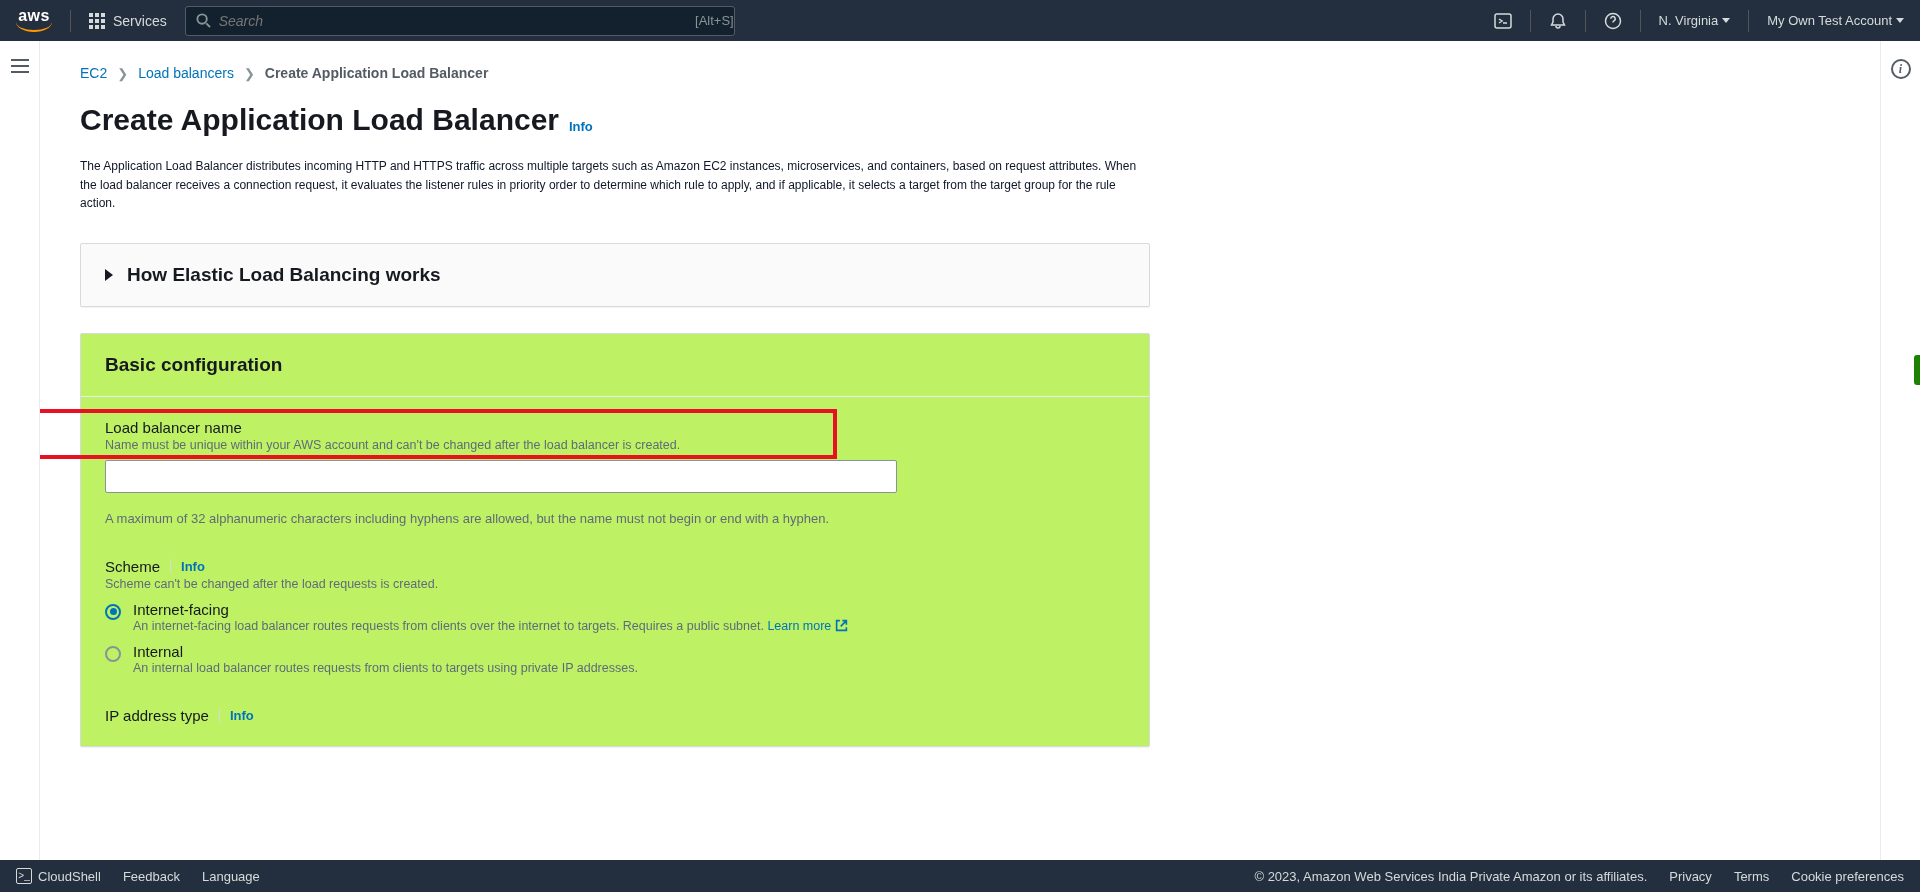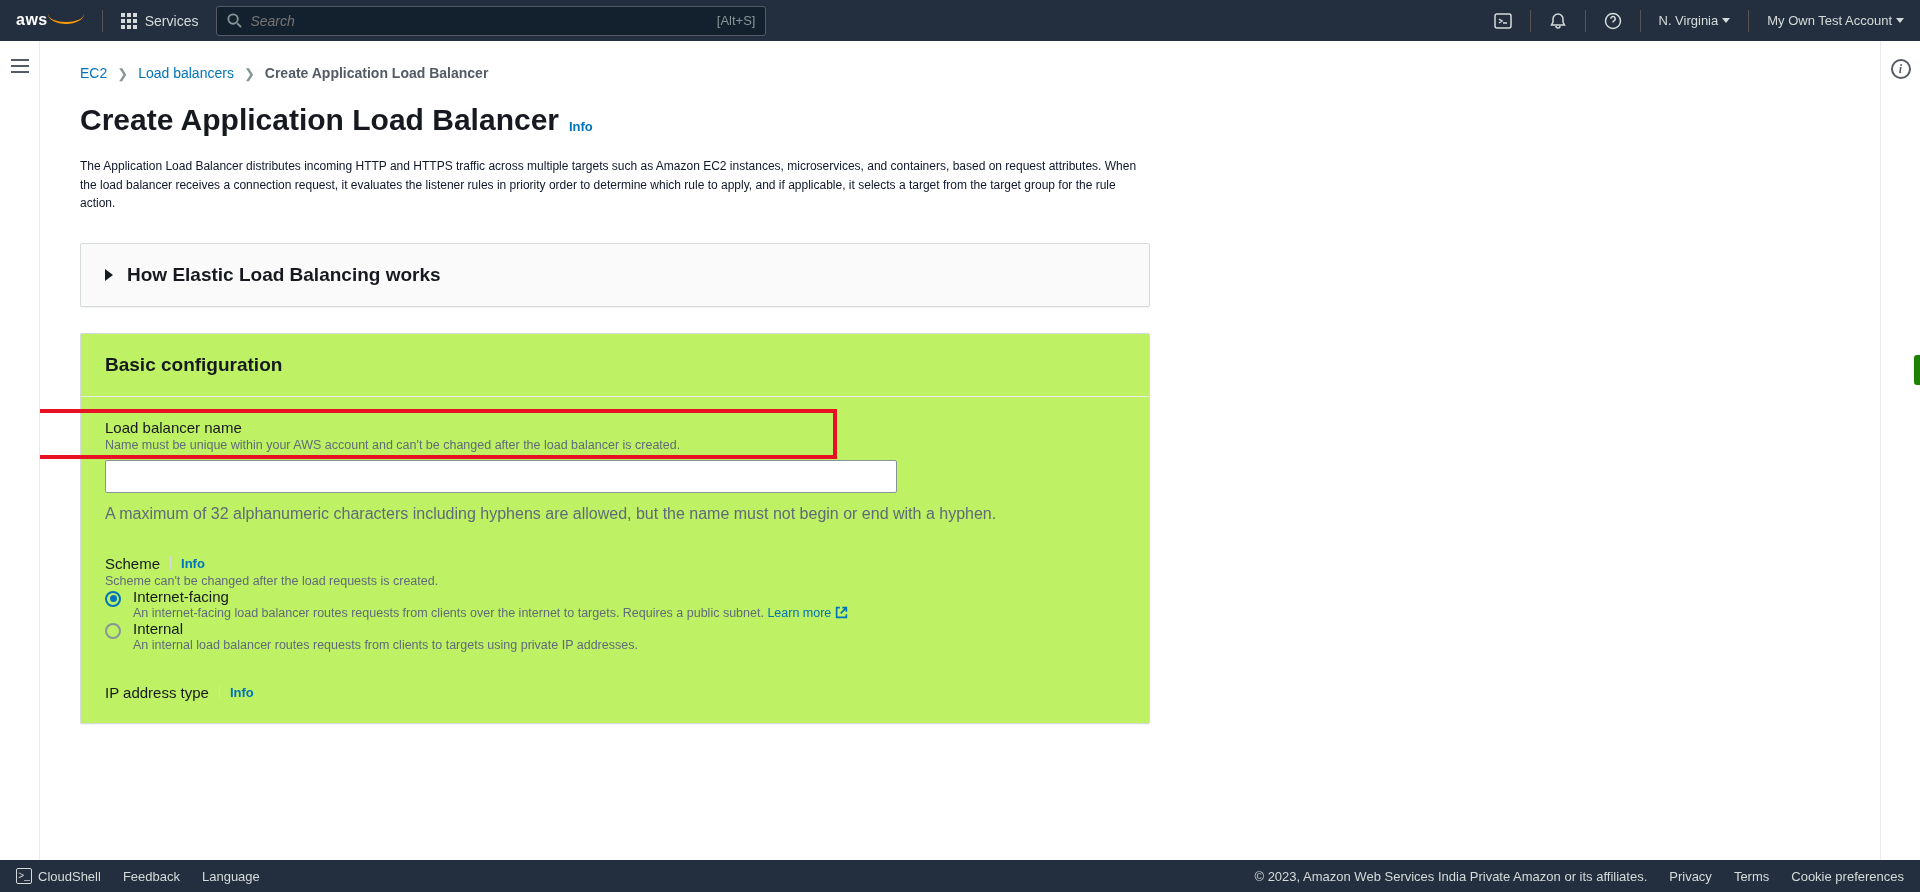--- a/index.html
+++ b/index.html
@@ -1,26 +1,26 @@
 <!DOCTYPE html>
 <html><head>
 <meta charset="utf-8">
 <style>
   * { margin:0; padding:0; box-sizing:border-box; }
   html,body { height:100%; font-family:"Amazon Ember","Helvetica Neue",Arial,sans-serif; font-size:14px; color:#16191f; background:#fff; }
   
   .topnav { height:41px; background:#232f3e; display:flex; align-items:center; color:#fff; padding:0 16px; gap:18px; }
-  .aws-logo { font-weight:700; font-size:16px; letter-spacing:.5px; color:#fff; display:flex; flex-direction:row; align-items:center; line-height:.9; }
+  .aws-logo { font-weight:700; font-size:16px; letter-spacing:.5px; color:#fff; display:flex; flex-direction:column; align-items:center; line-height:.9; }
   .aws-swoosh { width:36px; height:10px; border-bottom:2px solid #ff9900; border-radius:0 0 50% 50%/0 0 100% 100%; margin-top:-2px; }
   .nav-divider { width:1px; height:22px; background:#555; }
   .services-btn { display:flex; align-items:center; gap:8px; color:#d5dbdb; cursor:pointer; }
   .grid-icon { display:grid; grid-template-columns:repeat(3,4px); grid-template-rows:repeat(3,4px); gap:2px; }
   .grid-icon span { background:#d5dbdb; width:4px; height:4px; }
   .search-wrap { flex:0 0 550px; height:30px; background:#13212e; border:1px solid #545b64; border-radius:3px; display:flex; align-items:center; padding:0 10px; color:#879596; position:relative; }
-  .search-wrap .kbd { position:absolute; right:10px; color:#879596; font-size:13px; }
+  .search-wrap .kbd { position:absolute; right:0; color:#879596; font-size:13px; }
   .search-wrap svg { margin-right:8px; }
   .search-input { background:transparent; border:none; outline:none; color:#d5dbdb; font-style:italic; font-size:14px; width:200px; }
   .nav-spacer { flex:1; }
   .nav-icon { width:18px; height:18px; cursor:pointer; display:flex; align-items:center; justify-content:center; }
   .nav-text { color:#d5dbdb; cursor:pointer; display:flex; align-items:center; gap:4px; font-size:13px; }
   .caret-down { width:0; height:0; border-left:4px solid transparent; border-right:4px solid transparent; border-top:5px solid #d5dbdb; }
   
   .shell { display:flex; height:calc(100% - 41px - 32px); }
   .left-rail { width:40px; border-right:1px solid #e9ebed; display:flex; align-items:flex-start; justify-content:center; padding-top:18px; cursor:pointer; }
   .hamburger { width:18px; display:flex; flex-direction:column; gap:4px; }
@@ -48,26 +48,26 @@
   .caret-right { width:0; height:0; border-top:6px solid transparent; border-bottom:6px solid transparent; border-left:8px solid #16191f; }
   .panel-collapsed-title { font-size:19px; font-weight:700; }
   .panel-header { padding:20px 24px; border-bottom:1px solid #e9ebed; }
   .panel-title { font-size:19px; font-weight:700; }
   .panel-body { padding:22px 24px; }
   
   .field { margin-bottom:32px; }
   .field:last-child { margin-bottom:0;}
   .field-label { font-size:15px; font-weight:500; color:#16191f; }
   .field-desc { font-size:12.5px; color:#5f6b7a; margin-top:2px; }
-  .field-hint { font-size:16px; color:#5f6b7a; margin-top:12px; }
+  .field-hint { font-size:13px; color:#5f6b7a; margin-top:18px; }
   .text-input { width:792px; height:33px; border:1px solid #879596; border-radius:2px; padding:4px 8px; font-size:14px; margin-top:8px; }
   .label-row { display:flex; align-items:center; gap:10px; }
   .vr { width:1px; height:14px; background:#d5dbdb; }
   
-  .radio-row { display:flex; align-items:flex-start; gap:12px; }
+  .radio-row { display:flex; align-items:flex-start; gap:12px; margin-top:10px; }
   .radio { width:16px; height:16px; border:2px solid #879596; border-radius:50%; margin-top:3px; cursor:pointer; display:flex; align-items:center; justify-content:center; flex-shrink:0; }
   .radio.selected { border-color:#0073bb; }
   .radio.selected .dot { width:7px; height:7px; background:#0073bb; border-radius:50%; }
   .radio-content { flex:1; }
   .radio-label { font-size:15px; cursor:pointer; }
   .radio-desc { font-size:12.5px; color:#5f6b7a; margin-top:1px; }
   .learn-more { color:#0073bb; cursor:pointer; display:inline-flex; align-items:center; gap:4px; }
   .ext-icon { width:13px; height:13px; }
   
   .highlight-box { position:absolute; border:4px solid #e81123; pointer-events:none; }

